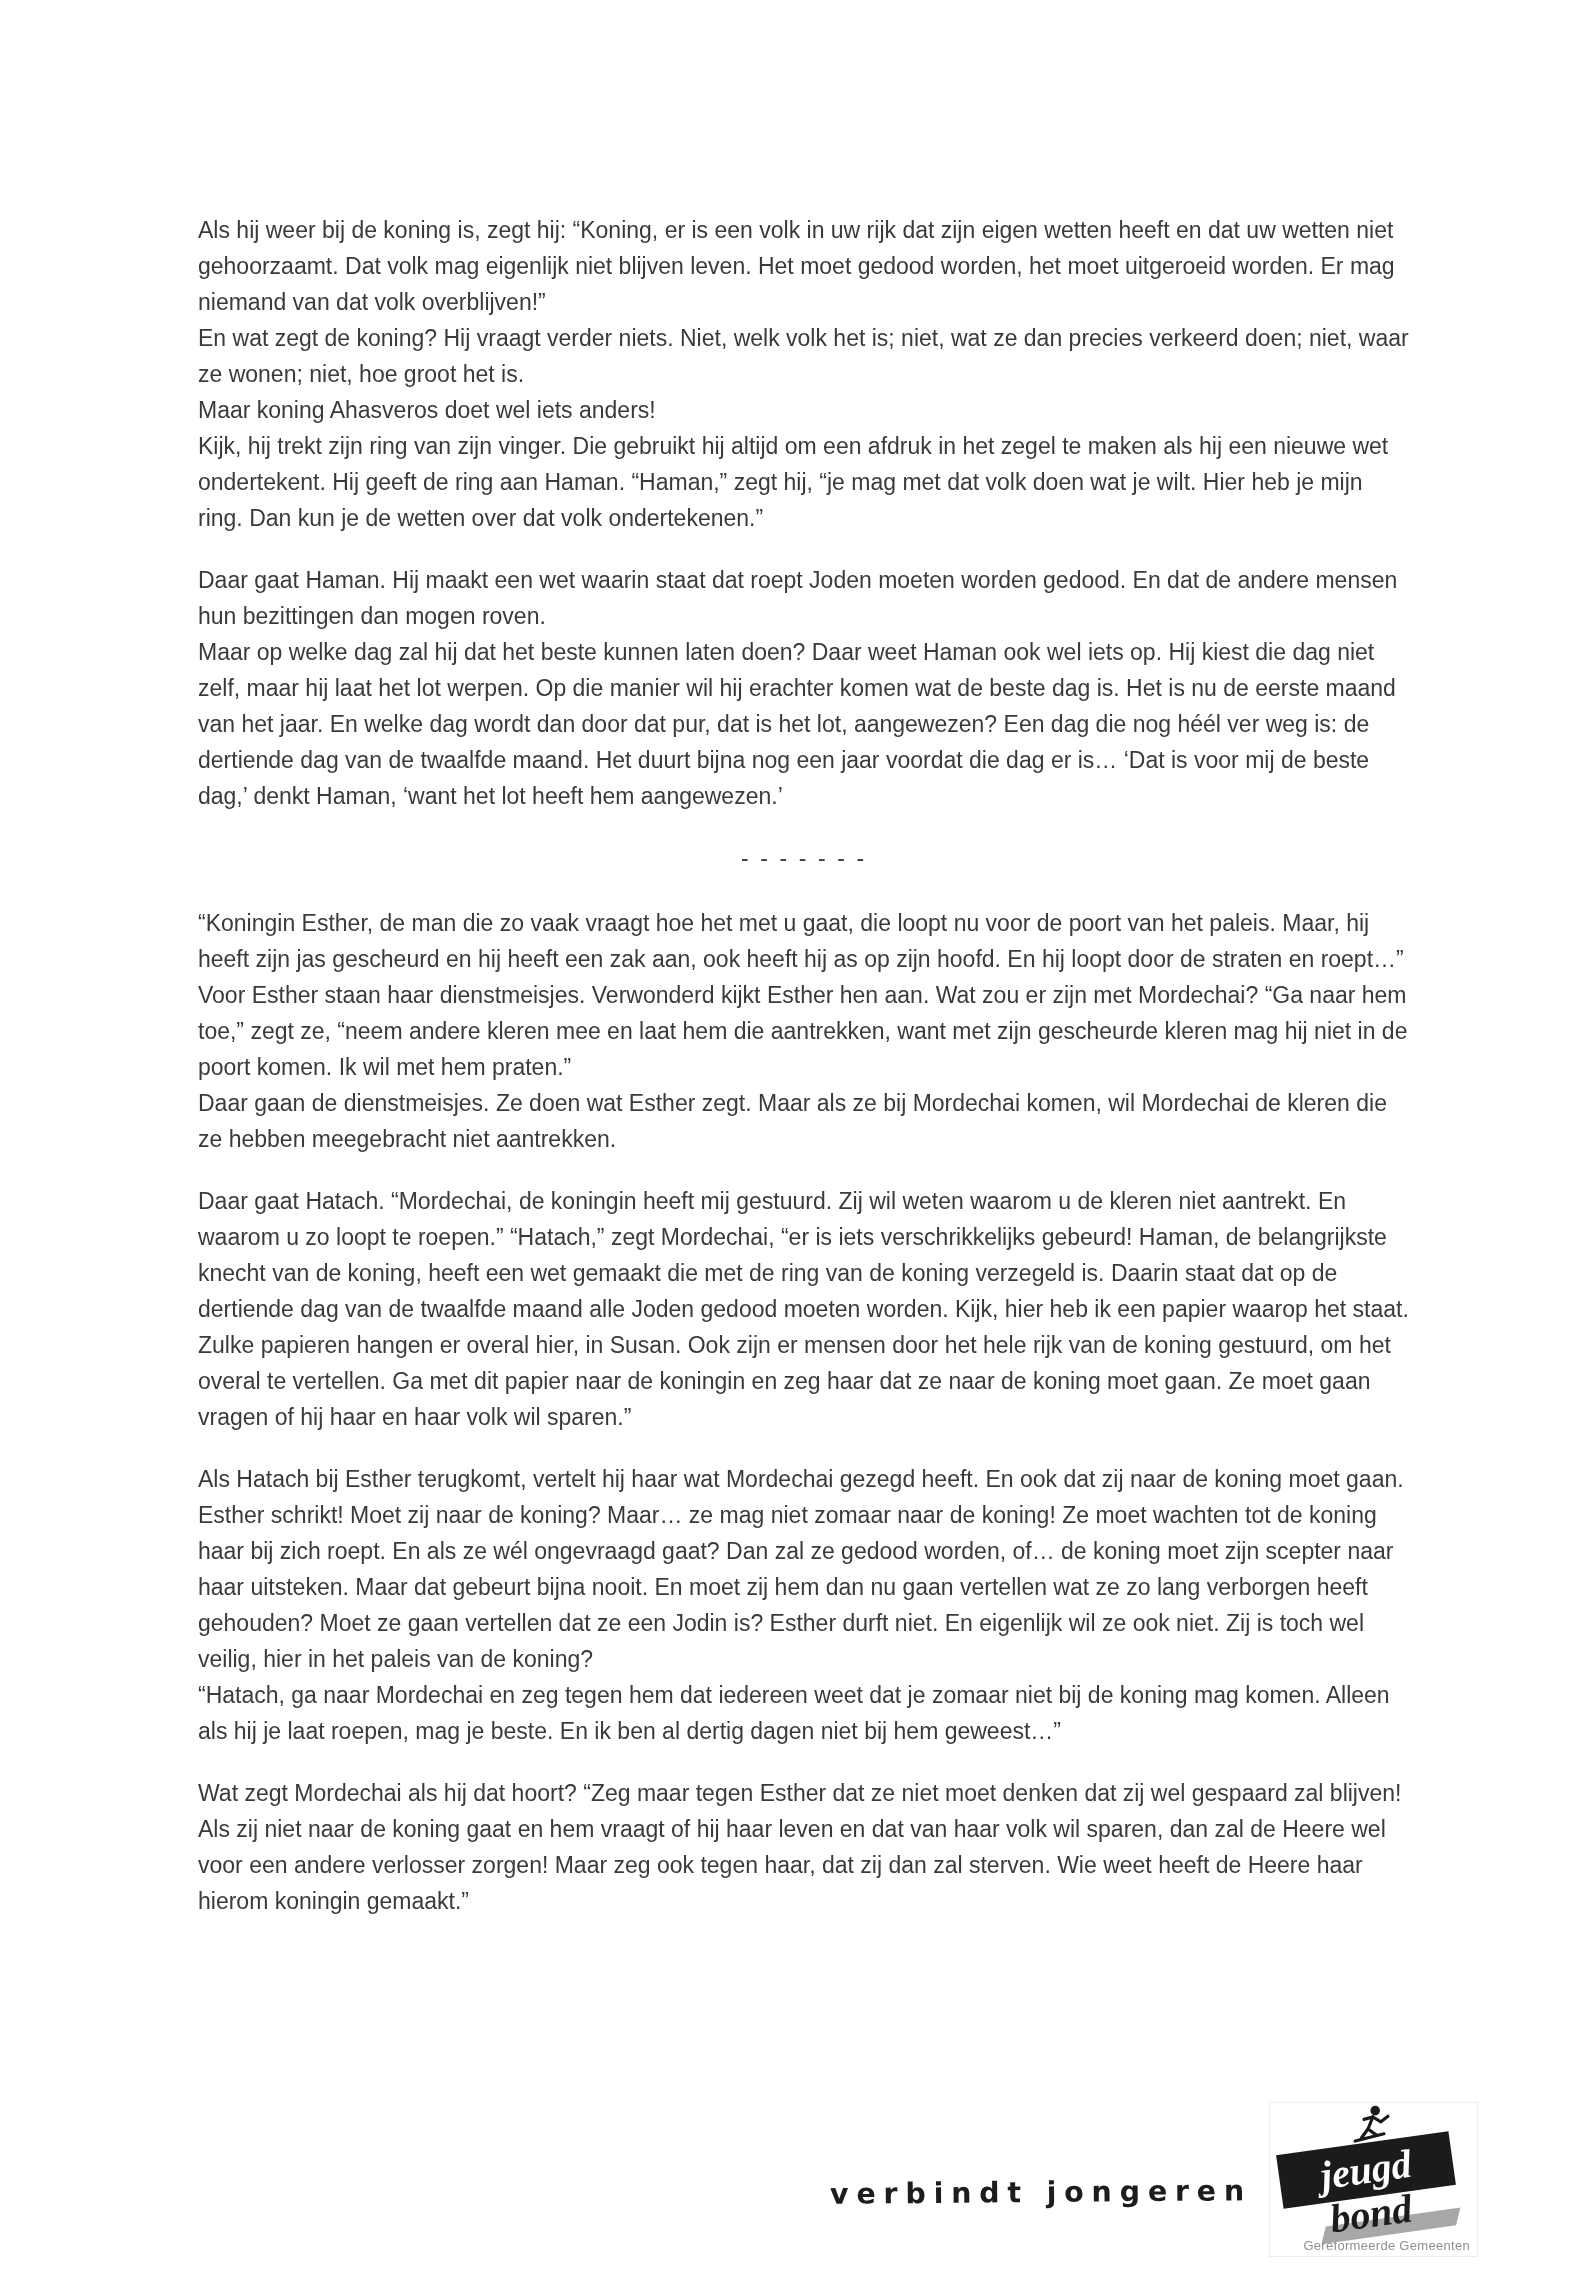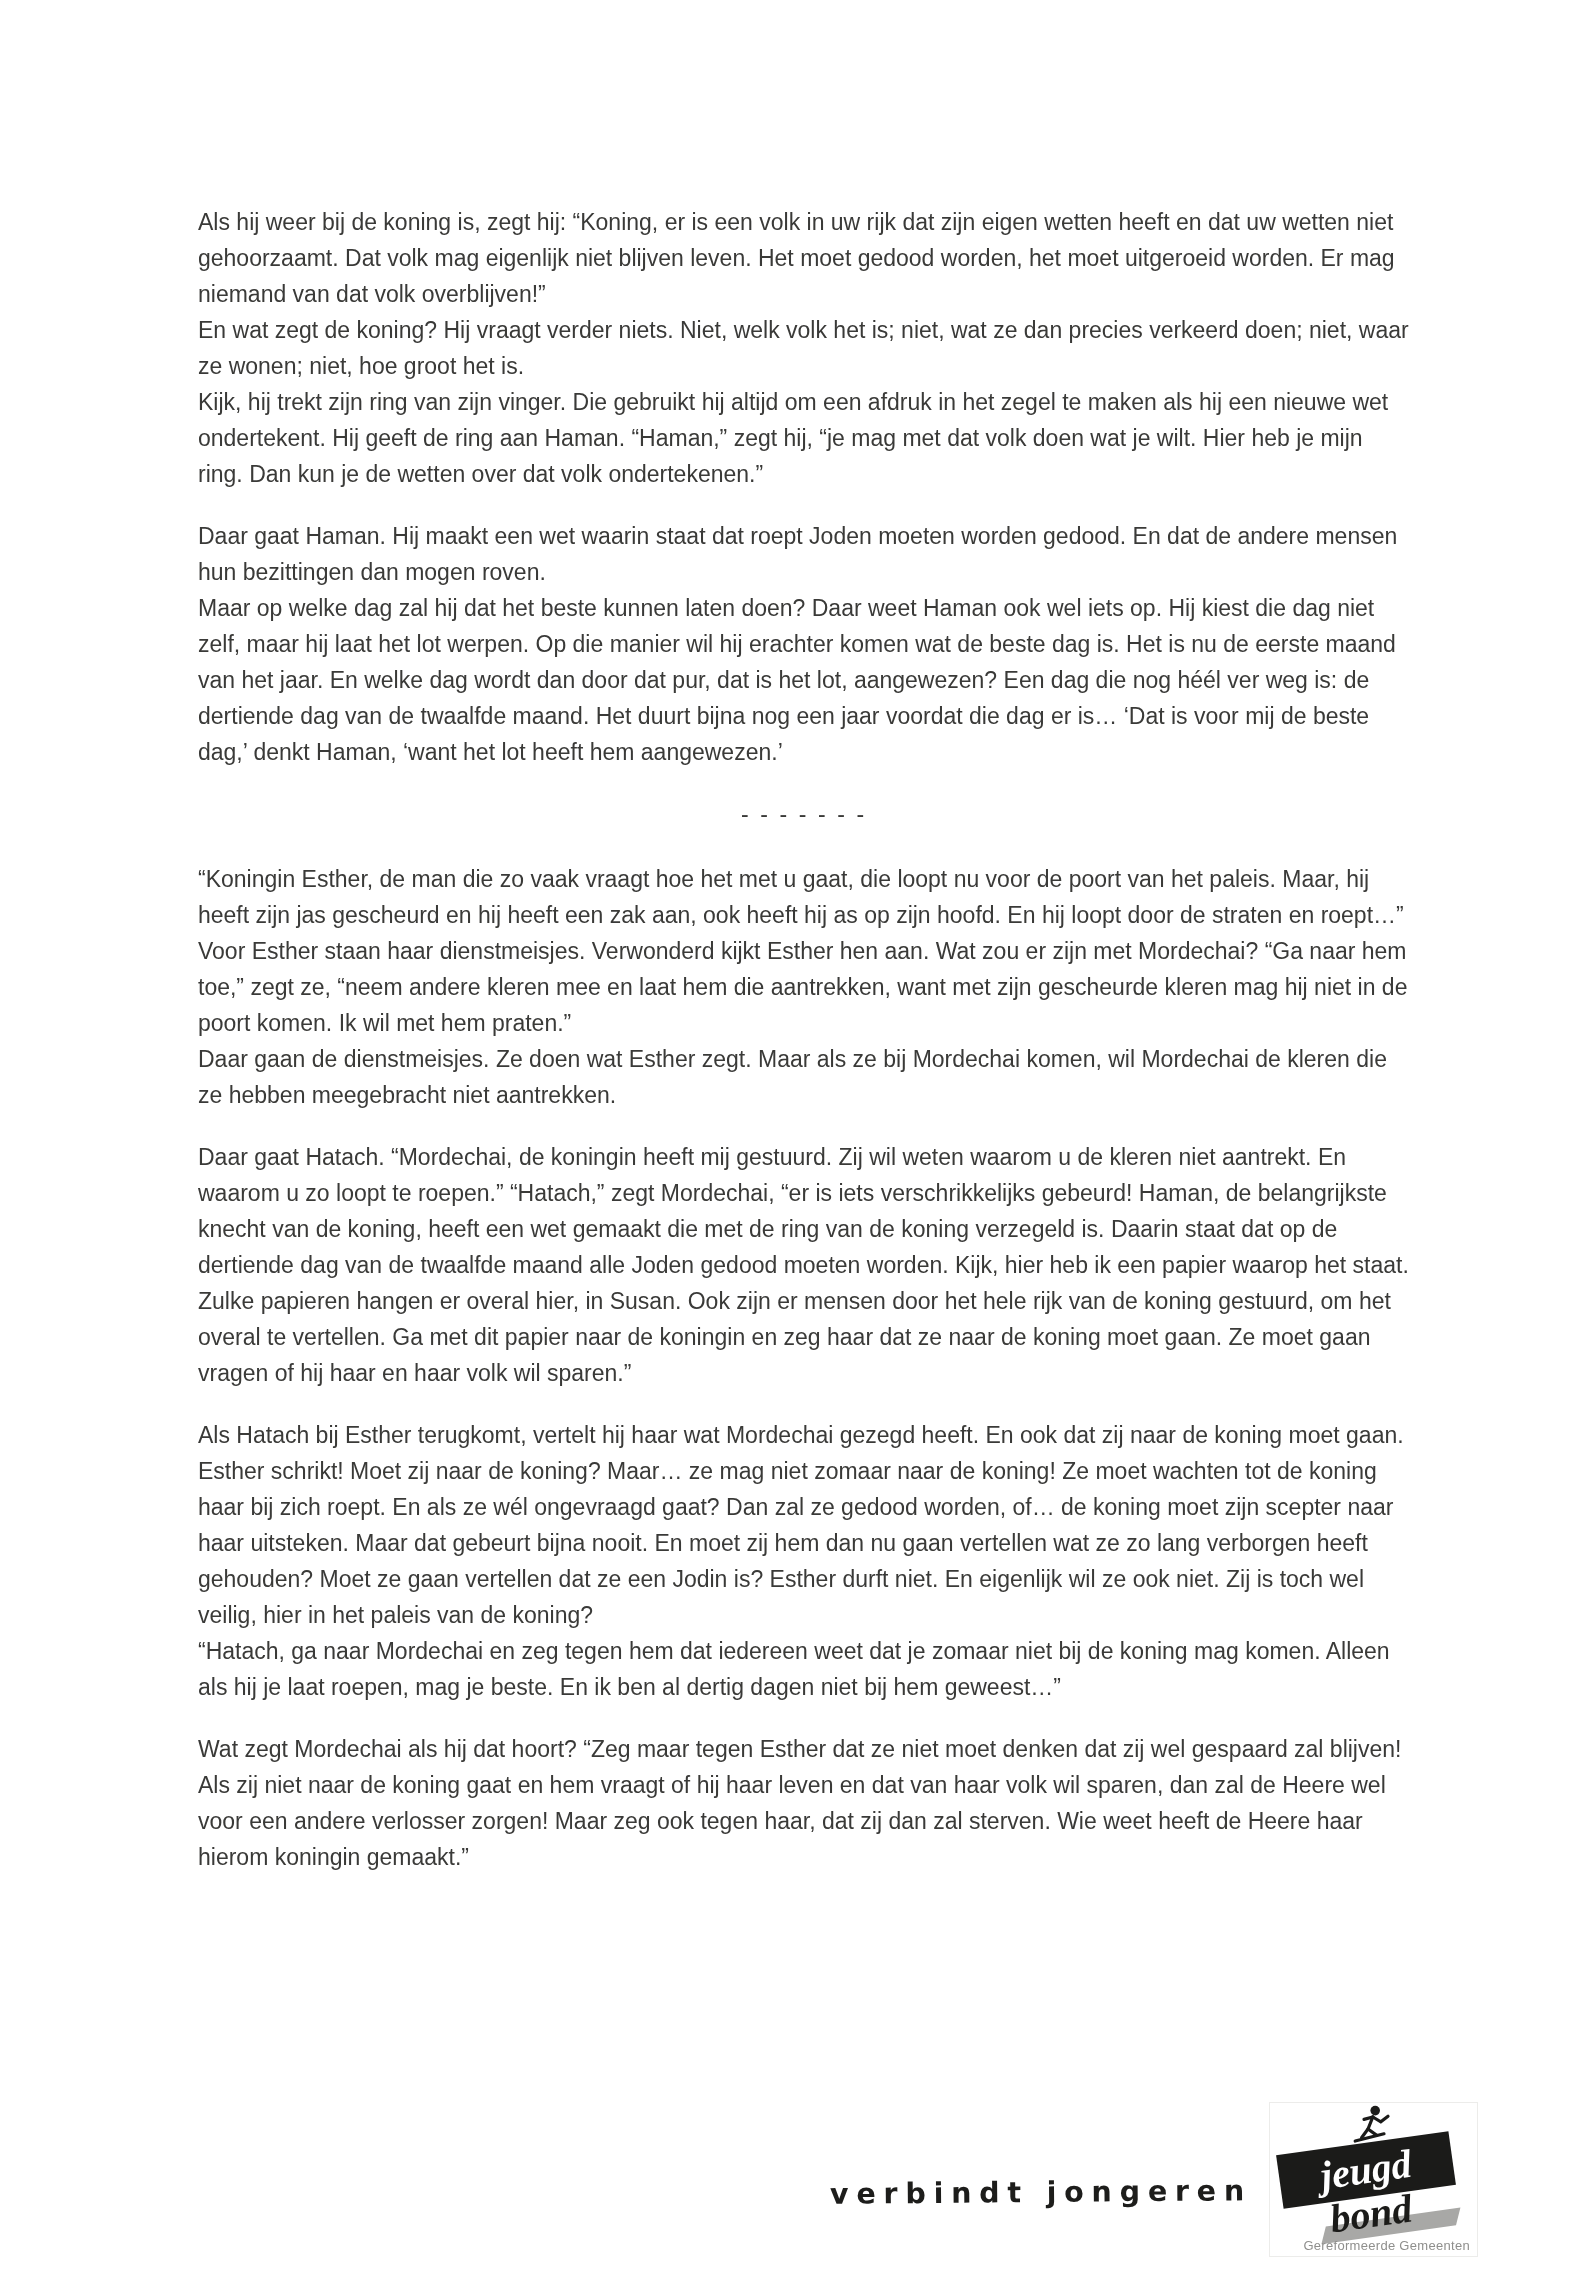--- a/index.html
+++ b/index.html
@@ -16,21 +16,21 @@
   .doc {
     position: absolute;
     left: 198px;
     top: 200px;
     width: 1212px;
     color: #3a3a38;
     font-size: 23px;
     line-height: 36px;
     text-align: left;
   }
-  .paragraph { margin: 4px 0 26px 0; }
+  .paragraph { margin: 12px 0 26px 0; }
   .pline { min-height: 36px; }
   .separator {
     text-align: center;
     margin: 21px 0 29px 0;
     letter-spacing: 2.6px;
     color: #3a3a38;
   }
 
   
   .slogan {
@@ -115,20 +115,21 @@
     white-space: nowrap;
   }
 </style>
 </head>
 <body>
 
 <div class="doc">
     <div class="paragraph">
       <div class="pline">Als hij weer bij de koning is, zegt hij: “Koning, er is een volk in uw rijk dat zijn eigen wetten heeft en dat uw wetten niet gehoorzaamt. Dat volk mag eigenlijk niet blijven leven. Het moet gedood worden, het moet uitgeroeid worden. Er mag niemand van dat volk overblijven!”</div>
       <div class="pline">En wat zegt de koning? Hij vraagt verder niets. Niet, welk volk het is; niet, wat ze dan precies verkeerd doen; niet, waar ze wonen; niet, hoe groot het is.</div>
+      <div class="pline">Maar koning Ahasveros doet wel iets anders!</div>
       <div class="pline">Kijk, hij trekt zijn ring van zijn vinger. Die gebruikt hij altijd om een afdruk in het zegel te maken als hij een nieuwe wet ondertekent. Hij geeft de ring aan Haman. “Haman,” zegt hij, “je mag met dat volk doen wat je wilt. Hier heb je mijn ring. Dan kun je de wetten over dat volk ondertekenen.”</div>
     </div>
     <div class="paragraph">
       <div class="pline">Daar gaat Haman. Hij maakt een wet waarin staat dat roept Joden moeten worden gedood. En dat de andere mensen hun bezittingen dan mogen roven.</div>
       <div class="pline">Maar op welke dag zal hij dat het beste kunnen laten doen? Daar weet Haman ook wel iets op. Hij kiest die dag niet zelf, maar hij laat het lot werpen. Op die manier wil hij erachter komen wat de beste dag is. Het is nu de eerste maand van het jaar. En welke dag wordt dan door dat pur, dat is het lot, aangewezen? Een dag die nog héél ver weg is: de dertiende dag van de twaalfde maand. Het duurt bijna nog een jaar voordat die dag er is… ‘Dat is voor mij de beste dag,’ denkt Haman, ‘want het lot heeft hem aangewezen.’</div>
     </div>
     <div class="separator">- - - - - - -</div>
     <div class="paragraph">
       <div class="pline">“Koningin Esther, de man die zo vaak vraagt hoe het met u gaat, die loopt nu voor de poort van het paleis. Maar, hij heeft zijn jas gescheurd en hij heeft een zak aan, ook heeft hij as op zijn hoofd. En hij loopt door de straten en roept…” Voor Esther staan haar dienstmeisjes. Verwonderd kijkt Esther hen aan. Wat zou er zijn met Mordechai? “Ga naar hem toe,” zegt ze, “neem andere kleren mee en laat hem die aantrekken, want met zijn gescheurde kleren mag hij niet in de poort komen. Ik wil met hem praten.”</div>
       <div class="pline">Daar gaan de dienstmeisjes. Ze doen wat Esther zegt. Maar als ze bij Mordechai komen, wil Mordechai de kleren die ze hebben meegebracht niet aantrekken.</div>

